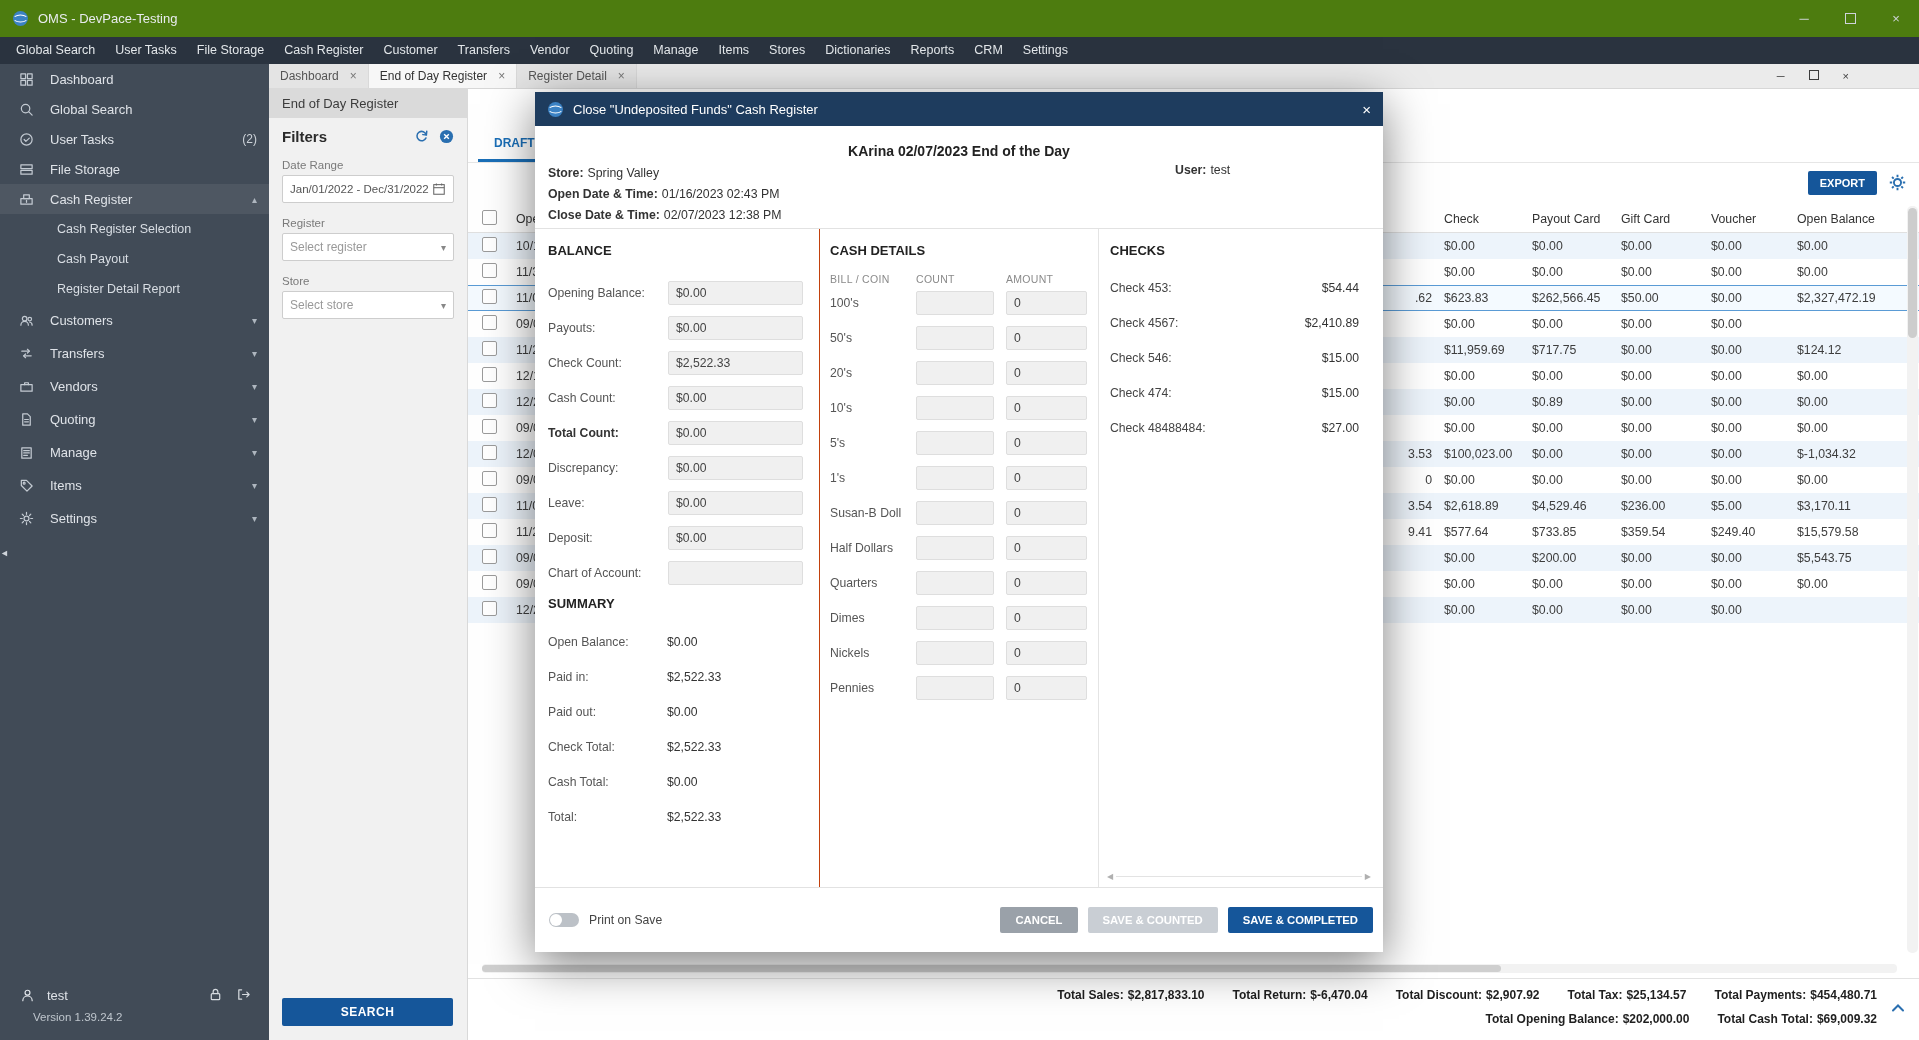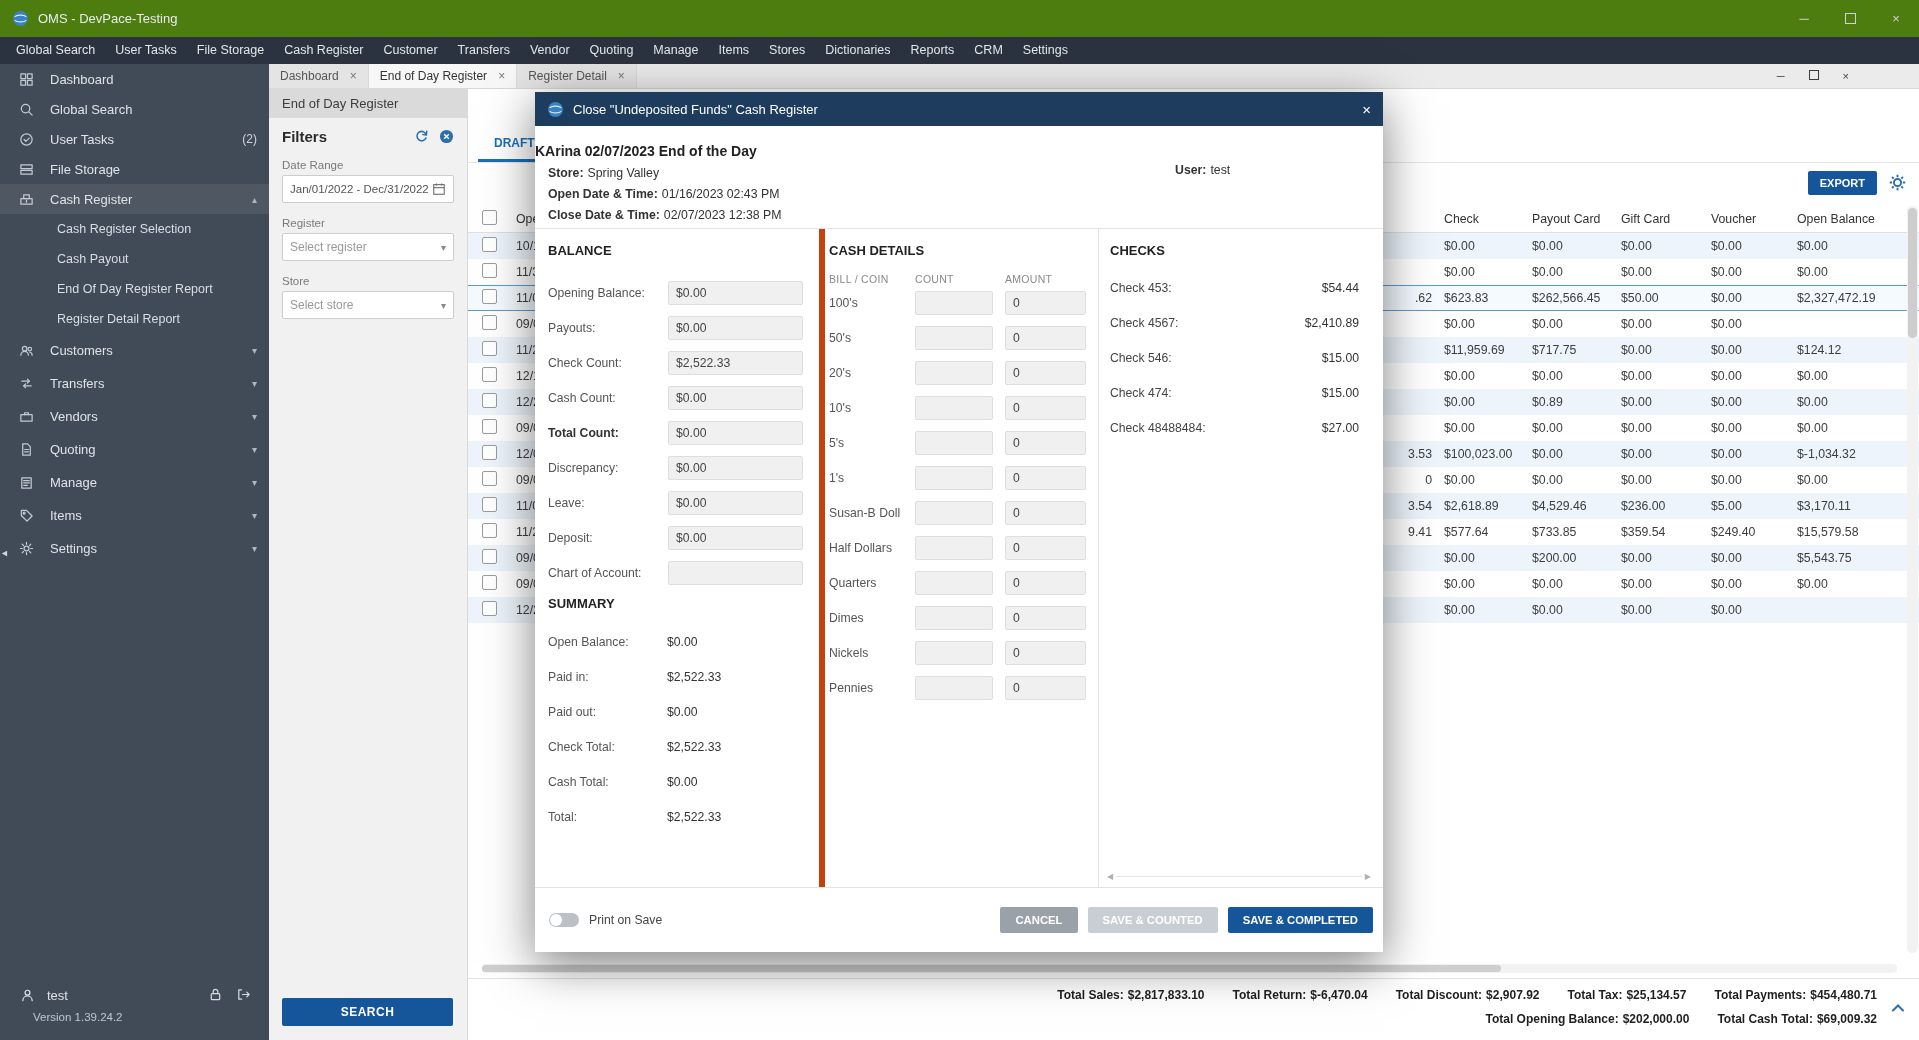--- a/index.html
+++ b/index.html
@@ -82,28 +82,28 @@
   .sl1{top:9px;} .sl2{top:33px;}
   .status-item .lbl{margin-right:4px;}
   .chev-up{position:absolute;right:13px;top:21px;color:#2a6fb0;}
 
   
   .modal{position:absolute;left:535px;top:92px;width:848px;height:860px;background:#fff;box-shadow:0 12px 45px rgba(0,0,0,.5);z-index:10;display:flex;flex-direction:column;}
   .modal-tb{height:34px;background:#1e3c5e;display:flex;align-items:center;color:#fff;font-size:13px;padding:0 12px;flex:none;}
   .modal-tb .logo{margin-right:9px;}
   .modal-close{margin-left:auto;color:#fff;font-size:15px;}
   .modal-head{position:relative;height:102px;border-bottom:1px solid #e2e2e2;flex:none;}
-  .modal-heading{position:absolute;left:0;right:0;top:17px;text-align:left;font-weight:bold;font-size:14px;color:#222;}
+  .modal-heading{position:absolute;left:0;right:0;top:17px;text-align:center;font-weight:bold;font-size:14px;color:#222;}
   .m-info-left{position:absolute;left:13px;top:37px;font-size:12.3px;color:#333;line-height:21px;}
   .m-info-user{position:absolute;left:640px;top:37px;font-size:12.3px;color:#333;}
   .ilbl{font-weight:bold;margin-right:4px;}
   .modal-cols{flex:1;display:flex;min-height:0;border-bottom:1px solid #e2e2e2;}
   .mcol{box-sizing:border-box;position:relative;}
   .mcol1{width:284px;padding:14px 16px 0 13px;}
-  .mcol2{width:279px;border-left:6px solid #c2410c;padding:14px 12px 0 4px;}
+  .mcol2{width:279px;border-left:1px solid #c2410c;padding:14px 12px 0 10px;}
   .mcol3{flex:1;border-left:1px solid #e4e4e4;padding:14px 24px 0 11px;}
   .mhead{font-size:13px;font-weight:bold;color:#222;height:18px;}
   .bal-rows{margin-top:14px;}
   .bal-row{display:flex;align-items:center;height:35px;}
   .bal-row .lbl{flex:1;font-size:12.2px;color:#555;}
   .bal-row .lbl.bold{font-weight:bold;color:#333;}
   .minput{width:135px;height:24px;background:#f0f0f0;border:1px solid #dedede;border-radius:2px;display:flex;align-items:center;padding:0 7px;font-size:12.2px;color:#444;box-sizing:border-box;flex:none;}
   .sum-head{margin-top:6px;}
   .sum-rows{margin-top:10px;}
   .sum-row{display:flex;align-items:center;height:35px;font-size:12.2px;}
@@ -216,21 +216,20 @@
               <rect x="2" y="7" width="12" height="6"></rect>
               <rect x="5" y="3" width="6" height="4"></rect>
               <line x1="8" y1="9" x2="8" y2="11"></line>
             </svg>
           </span>
           <span class="side-lbl">Cash Register</span>
           <span class="side-chev">▴</span>
         </div>
         <div class="side-sub">Cash Register Selection</div>
         <div class="side-sub">Cash Payout</div>
-        <div class="side-sub">End Of Day Register Report</div>
         <div class="side-sub">Register Detail Report</div>
         <div class="side-item tall">
           <span class="ic">
             <svg viewBox="0 0 16 16" width="15" height="15" fill="none" stroke="currentColor" stroke-width="1.3" stroke-linecap="round" stroke-linejoin="round">
               <circle cx="6" cy="6" r="2.4"></circle>
               <path d="M2 13c0-2.2 1.8-4 4-4s4 1.8 4 4"></path>
               <circle cx="11.5" cy="6.5" r="1.9"></circle>
               <path d="M11.3 9.6c1.7.3 2.7 1.7 2.7 3.4"></path>
             </svg>
           </span>

